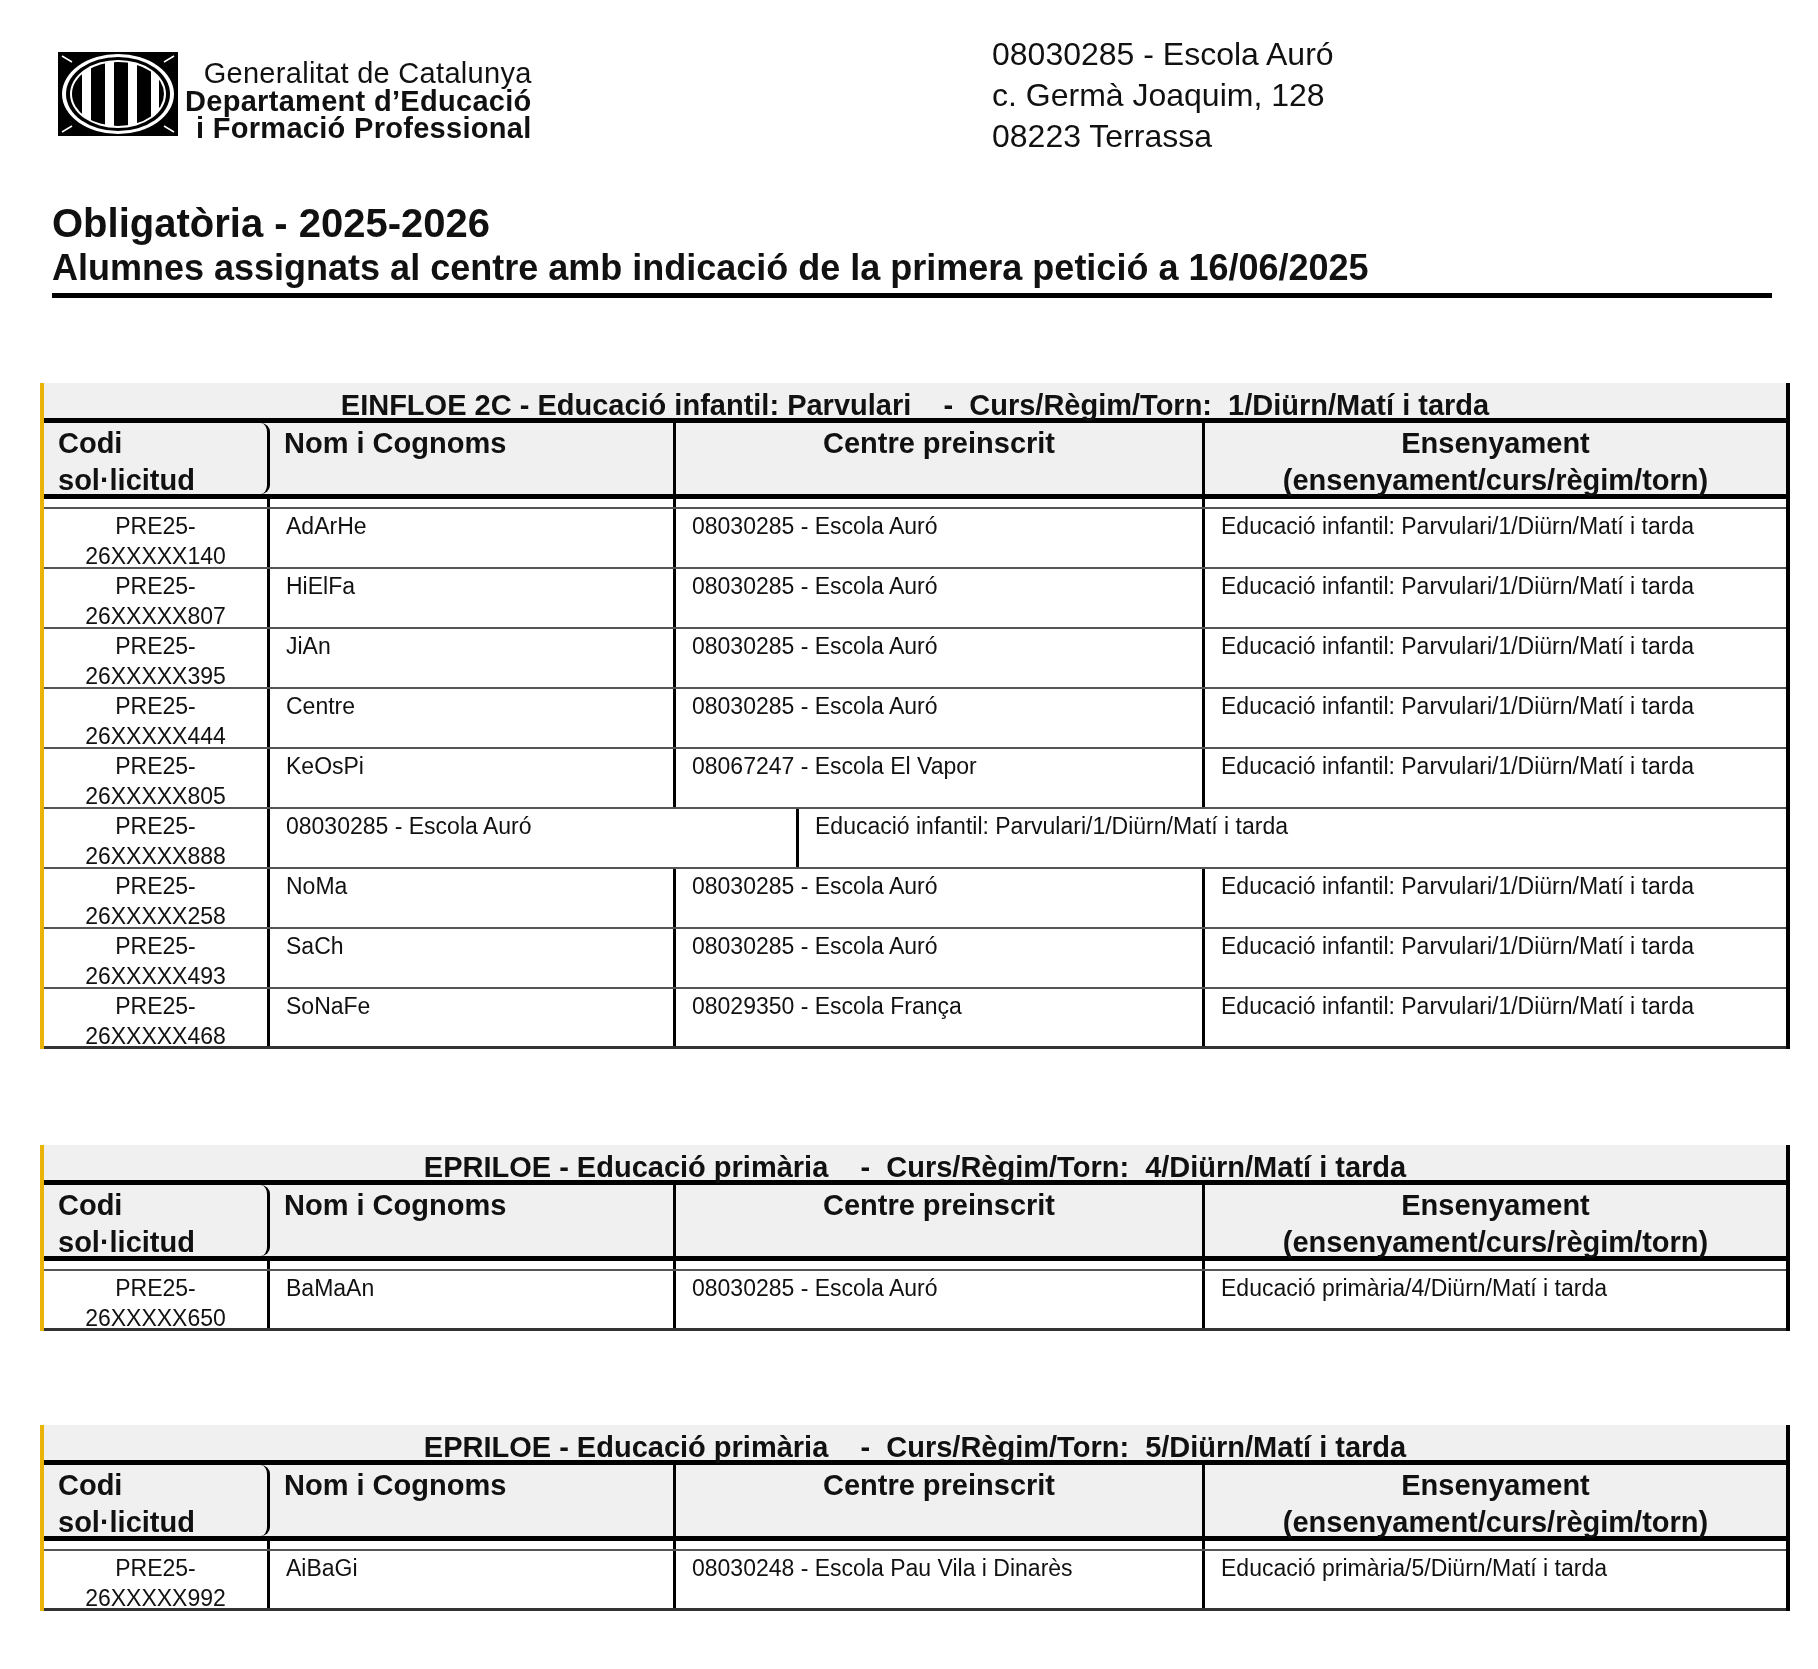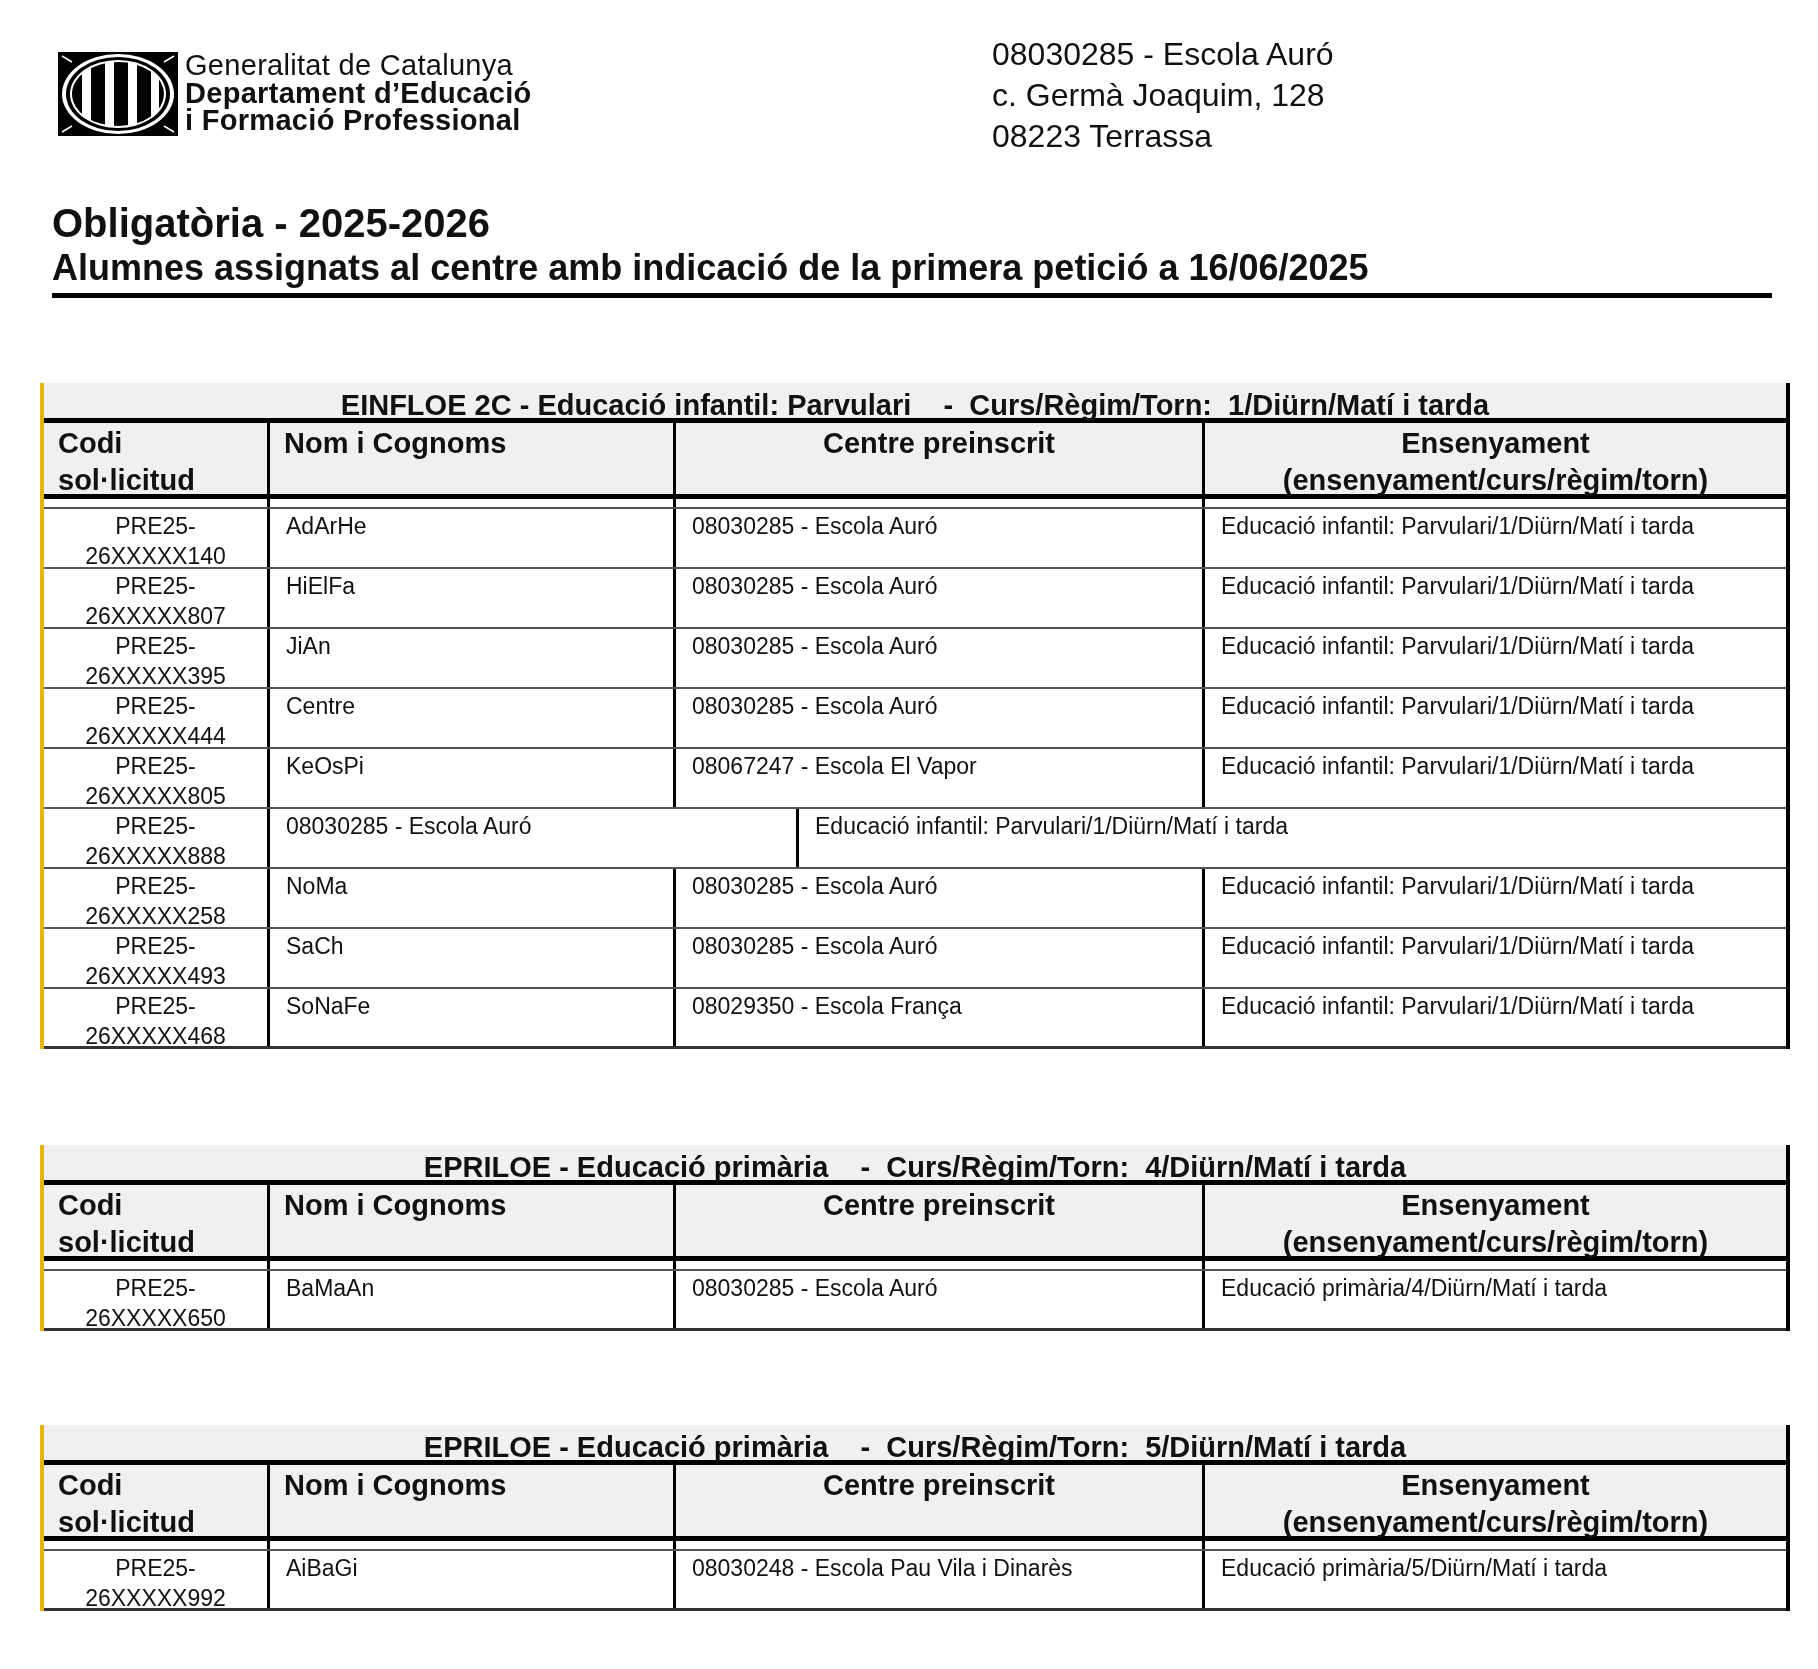--- a/index.html
+++ b/index.html
@@ -1,20 +1,20 @@
 <!DOCTYPE html>
 <html><head>
 <meta charset="utf-8">
 <style>
   * { box-sizing: border-box; margin: 0; padding: 0; }
   html, body { width: 1818px; height: 1669px; background: #ffffff; overflow: hidden; }
   body { position: relative; font-family: "Liberation Sans", sans-serif; color: #111; }
 
   .logo { position: absolute; left: 58px; top: 52px; width: 120px; height: 84px; }
-  .org { position: absolute; left: 185px; top: 52px; line-height: 27px; }
+  .org { position: absolute; left: 185px; top: 60px; line-height: 27px; text-align: right; }
   .org .l1 { font-size: 29px; font-weight: normal; letter-spacing: 0.3px; }
   .org .l2, .org .l3 { font-size: 29px; font-weight: bold; letter-spacing: 0.3px; }
   .org .l2 { line-height: 28px; }
 
   .school { position: absolute; left: 992px; top: 34px; font-size: 32px; line-height: 41px; }
 
   .titles { position: absolute; left: 52px; top: 200px; width: 1720px; }
   .titles .t1 { font-size: 40px; font-weight: bold; line-height: 46px; }
   .titles .t2 { font-size: 36px; font-weight: bold; line-height: 44px; }
   .titles .rule { position: absolute; left: 0; top: 93px; width: 1720px; height: 5px; background: #000; }
@@ -30,21 +30,21 @@
   .tbl .row { display: flex; height: 60px; border-bottom: 2px solid #555; }
   .tbl .row:last-child { border-bottom: 3px solid #333; }
   .tbl .row > div { font-size: 23px; line-height: 30px; padding-top: 2px; border-right: 3px solid #000; overflow: hidden; }
   .tbl .row > div:last-child { border-right: none; }
 
   .c1 { width: 226px; }
   .c2 { width: 406px; }
   .c3 { width: 529px; }
   .c4 { flex: 1; }
 
-  .hdr .c1 { padding-left: 14px; text-align: left; }
+  .hdr .c1 { padding-left: 14px; text-align: left; border-radius: 9px; }
   .hdr .c2 { padding-left: 14px; }
   .hdr .c3 { text-align: center; }
   .hdr .c4 { text-align: center; border-radius: 28px; }
 
   .row .c1 { text-align: center; white-space: pre-line; }
   .row .c2 { padding-left: 16px; }
   .row .c3 { padding-left: 16px; }
   .row .c4 { padding-left: 16px; }
 </style>
 </head>

